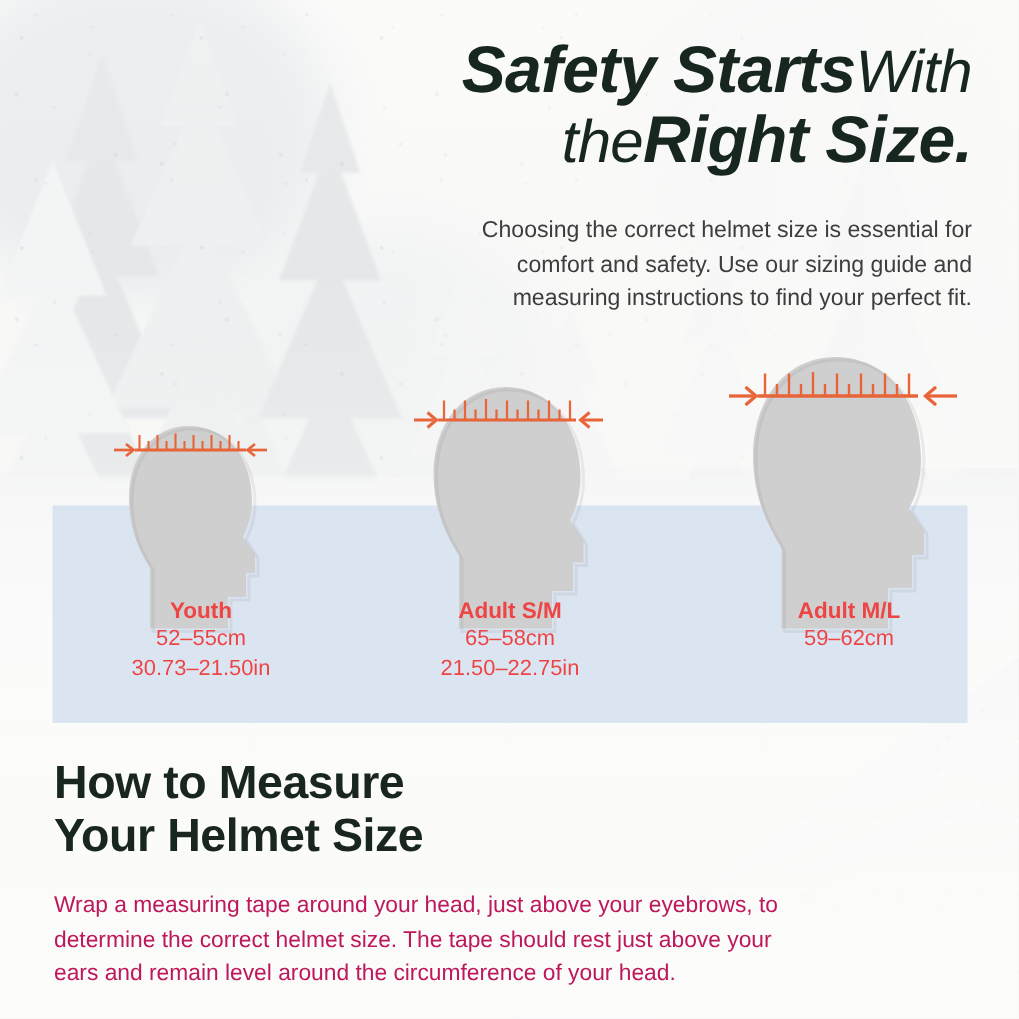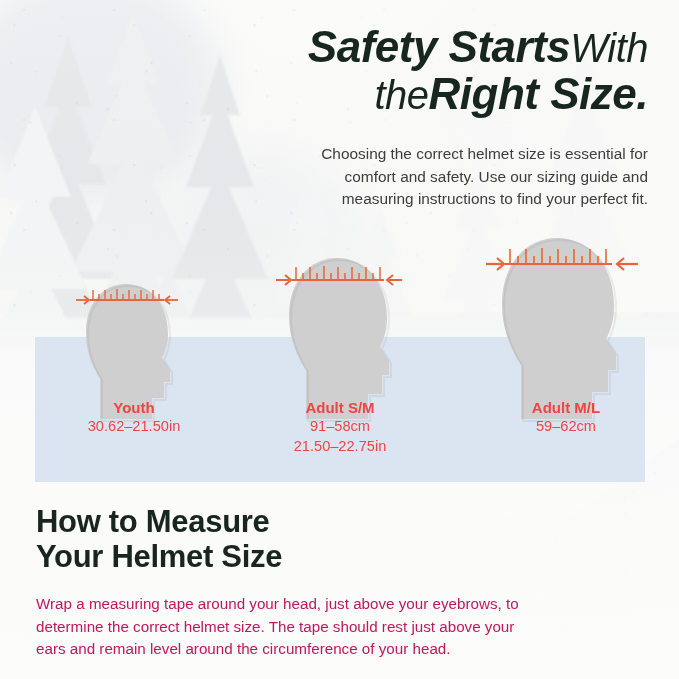--- a/index.html
+++ b/index.html
@@ -304,25 +304,26 @@
               <polyline points="132,38 125,44 132,50"></polyline>
             </g>
           </g>
         </svg>
       </div>
     </div>
 
     <div class="sizelabels">
       <div class="size" style="left:58px;width:152px;">
         <div class="nm">Youth</div>
-        <div class="inch">30.62–21.50in</div>
+        <div class="cm">52–55cm</div>
+        <div class="inch">30.73–21.50in</div>
       </div>
       <div class="size" style="left:264px;width:152px;">
         <div class="nm">Adult S/M</div>
-        <div class="cm">91–58cm</div>
+        <div class="cm">65–58cm</div>
         <div class="inch">21.50–22.75in</div>
       </div>
       <div class="size" style="left:490px;width:152px;">
         <div class="nm">Adult M/L</div>
         <div class="cm">59–62cm</div>
       </div>
     </div>
 
     <div class="h2">
       <span>How to Measure</span><br>

